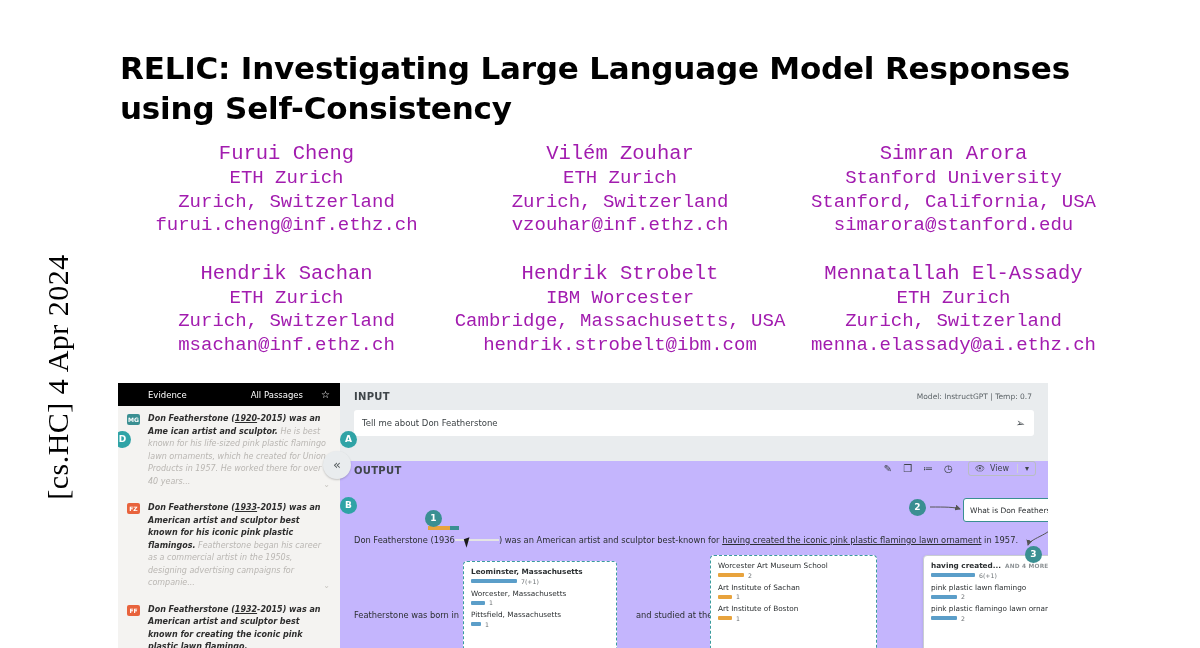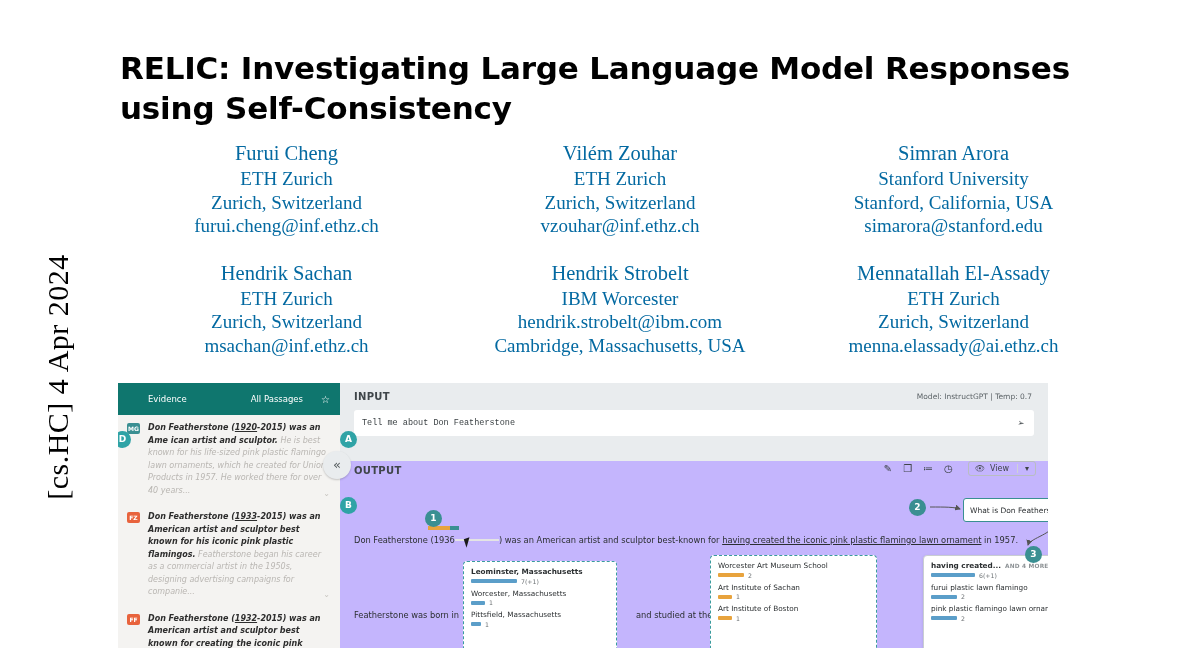--- a/index.html
+++ b/index.html
@@ -59,22 +59,22 @@
     width: 1000px;
   }
   .author-row {
     display: flex;
     justify-content: space-between;
     margin-bottom: 22px;
   }
   .author {
     width: 333px;
     text-align: center;
-    font-family: Liberation Serif, serif;
-    color: #0369a1;
+    font-family: Liberation Mono, monospace;
+    color: #a21caf;
   }
   .author .name {
     font-size: 20.5px;
     line-height: 27px;
   }
   .author .line {
     font-size: 19px;
     line-height: 23.5px;
   }
 
@@ -93,22 +93,22 @@
   
   .evidence-panel {
     position: absolute;
     left: 0;
     top: 0;
     width: 222px;
     height: 265px;
     background: #f4f3f1;
   }
   .evidence-header {
-    height: 32px;
-    background: #0f766e;
+    height: 23px;
+    background: #000000;
     display: flex;
     align-items: center;
     color: #ffffff;
     font-size: 8.5px;
     text-align: center;
   }
   .evidence-header .tab {
     padding: 0 12px;
     line-height: 32px;
   }
@@ -181,21 +181,20 @@
   .input-box {
     position: absolute;
     left: 14px;
     top: 27px;
     right: 14px;
     height: 26px;
     background: #ffffff;
     border-radius: 3px;
     display: flex;
     align-items: center;
-    font-family: Liberation Mono, monospace;
   }
   .input-text {
     font-size: 8.5px;
     color: #3c4245;
     padding-left: 8px;
   }
   .send-icon {
     margin-left: auto;
     margin-right: 9px;
     font-size: 11px;
@@ -417,22 +416,22 @@
     <div class="author-row">
       <div class="author">
         <div class="name">Hendrik Sachan</div>
         <div class="line">ETH Zurich</div>
         <div class="line">Zurich, Switzerland</div>
         <div class="line">msachan@inf.ethz.ch</div>
       </div>
       <div class="author">
         <div class="name">Hendrik Strobelt</div>
         <div class="line">IBM Worcester</div>
+        <div class="line">Cambridge, Massachusetts, USA</div>
         <div class="line">hendrik.strobelt@ibm.com</div>
-        <div class="line">Cambridge, Massachusetts, USA</div>
       </div>
       <div class="author">
         <div class="name">Mennatallah El-Assady</div>
         <div class="line">ETH Zurich</div>
         <div class="line">Zurich, Switzerland</div>
         <div class="line">menna.elassady@ai.ethz.ch</div>
       </div>
     </div>
   </div>
 
@@ -570,21 +569,21 @@
         <div class="opt">
           <div class="opt-label bold">
             <span>having created...</span><span class="more-tag">AND 4 MORE</span>
           </div>
           <div class="bar-row">
             <div class="bar" style="width:44px;background:#5b9ec9"></div>
             <div class="bar-count">6(+1)</div>
           </div>
         </div>
         <div class="opt">
-          <div class="opt-label">furui plastic lawn flamingo</div>
+          <div class="opt-label">pink plastic lawn flamingo</div>
           <div class="bar-row">
             <div class="bar" style="width:26px;background:#5b9ec9"></div>
             <div class="bar-count">2</div>
           </div>
         </div>
         <div class="opt">
           <div class="opt-label">pink plastic flamingo lawn ornament</div>
           <div class="bar-row">
             <div class="bar" style="width:26px;background:#5b9ec9"></div>
             <div class="bar-count">2</div>

